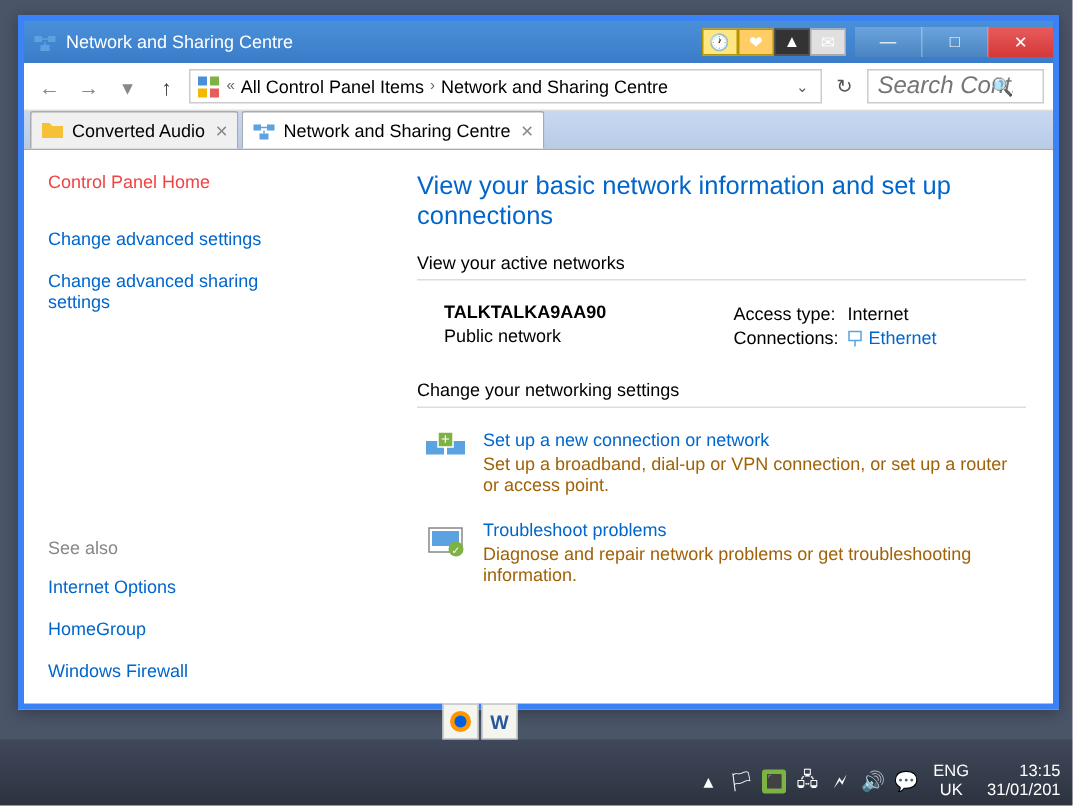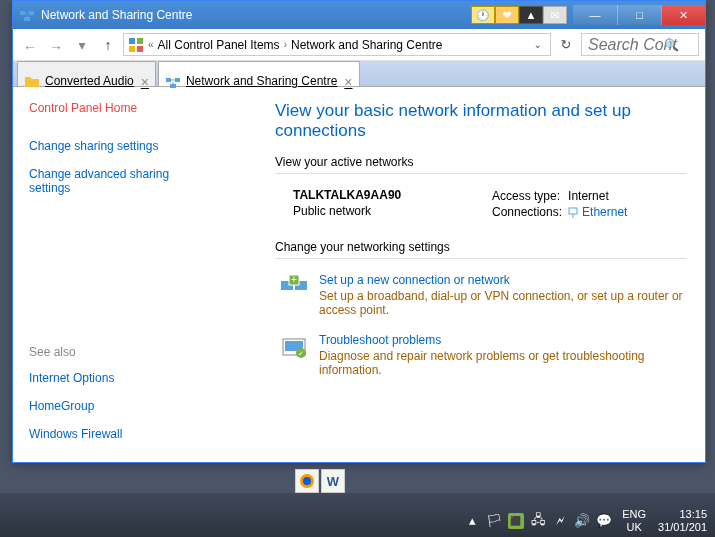--- a/index.html
+++ b/index.html
@@ -1,19 +1,19 @@
 <!DOCTYPE html>
 <html><head>
 <meta charset="utf-8">
 <style>
 * { box-sizing: border-box; font-family: "Segoe UI", Tahoma, sans-serif; }
 body { margin: 0; width: 715px; height: 537px; background: #4a5568; position: relative; overflow: hidden; }
 
 
-.window { position: absolute; left: 12px; top: 0; width: 694px; height: 463px; background: #fff; border: 1px solid #3b82f6; box-shadow: 0 2px 10px rgba(0,0,0,0.3); }
+.window { position: absolute; left: 12px; top: 10px; width: 694px; height: 463px; background: #fff; border: 4px solid #3b82f6; box-shadow: 0 2px 10px rgba(0,0,0,0.3); }
 
 
 .titlebar { height: 28px; background: linear-gradient(to bottom, #4a90d9, #3a7bc8); display: flex; align-items: center; padding: 0 0 0 6px; color: #fff; font-size: 12px; }
 .titlebar-icon { width: 16px; height: 16px; margin-right: 6px; display: flex; align-items: center; justify-content: center; }
 .titlebar-title { flex: 1; }
 .titlebar-extras { display: flex; align-items: center; margin-right: 6px; gap: 0; }
 .titlebar-extra { width: 24px; height: 18px; background: #ffe680; border: 1px solid #b39500; display: flex; align-items: center; justify-content: center; font-size: 11px; }
 .titlebar-extra.yellow2 { background: #ffcc66; }
 .titlebar-extra.dark { background: #333; color: #fff; border-color: #555; }
 .titlebar-extra.gray { background: #e0e0e0; border-color: #aaa; }
@@ -32,21 +32,21 @@
 .breadcrumb-sep { color: #666; font-size: 10px; }
 .breadcrumb-item { color: #000; }
 .breadcrumb-dropdown { margin-left: auto; color: #555; font-size: 10px; padding: 0 4px; }
 .refresh-btn { width: 22px; height: 22px; display: flex; align-items: center; justify-content: center; font-size: 13px; color: #555; }
 .searchbox { width: 118px; height: 23px; border: 1px solid #ccc; padding: 0 20px 0 6px; font-size: 16px; color: #888; font-style: italic; position: relative; }
 .search-icon-abs { position: absolute; right: 20px; top: 50%; transform: translateY(-50%); font-size: 12px; color: #888; }
 .search-wrap { position: relative; }
 
 
 .tabbar { height: 26px; background: linear-gradient(to bottom, #c8d8f0, #b8cce8); display: flex; align-items: flex-end; padding-left: 4px; border-bottom: 1px solid #aaa; }
-.tab { height: 23px; background: #fff; border: 1px solid #aaa; border-bottom: none; padding: 12px 6px; display: flex; gap: 5px; font-size: 12px; margin-right: 2px; border-radius: 2px 2px 0 0; text-decoration: underline; }
+.tab { height: 23px; background: #fff; border: 1px solid #aaa; border-bottom: none; padding: 12px 6px; display: flex; align-items: center; gap: 5px; font-size: 12px; margin-right: 2px; border-radius: 2px 2px 0 0; }
 .tab.inactive { background: #f0f0f0; }
 .tab-icon { width: 16px; height: 16px; display: flex; align-items: center; justify-content: center; }
 .tab-close { color: #888; font-size: 14px; cursor: pointer; margin-left: 2px; }
 
 
 .content { display: flex; height: calc(100% - 28px - 32px - 26px); }
 .sidebar { width: 210px; padding: 14px 16px; font-size: 12px; }
 .sidebar-link { color: #0066cc; margin-bottom: 14px; cursor: pointer; }
 .sidebar-link.home { color: #ef4444; }
 .sidebar-seealso { margin-top: 150px; }
@@ -162,21 +162,21 @@
       </span>
       <span>Network and Sharing Centre</span>
       <span class="tab-close">×</span>
     </div>
   </div>
 
   <div class="content">
     <div class="sidebar">
       <div class="sidebar-link home">Control Panel Home</div>
       <div style="height:10px"></div>
-      <div class="sidebar-link">Change sharing settings</div>
+      <div class="sidebar-link">Change advanced settings</div>
       <div class="sidebar-link">Change advanced sharing settings</div>
       <div class="sidebar-seealso">
         <div class="sidebar-seealso-title">See also</div>
         <div class="sidebar-link">Internet Options</div>
         <div class="sidebar-link">HomeGroup</div>
         <div class="sidebar-link">Windows Firewall</div>
       </div>
     </div>
 
     <div class="main">

